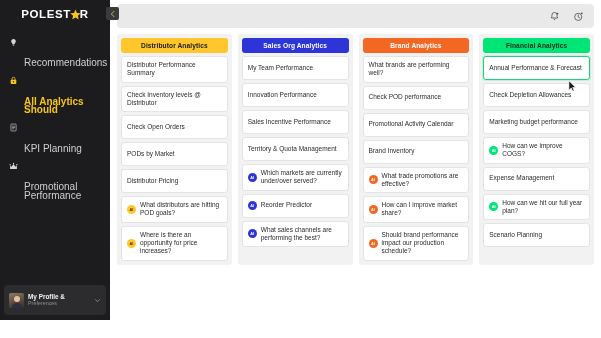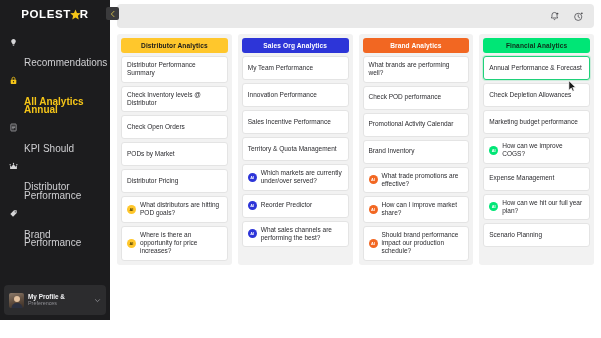--- a/index.html
+++ b/index.html
@@ -297,55 +297,46 @@
       </div>
 
       <div class="nav-item active">
         <span class="nav-icon">
           <svg viewBox="0 0 24 24" width="9" height="9">
               <rect x="4.5" y="10" width="15" height="11" rx="2" fill="#f5c518"></rect>
               <path d="M8 10V7.4a4 4 0 0 1 8 0V10" fill="none" stroke="#f5c518" stroke-width="2.2" stroke-linecap="round"></path>
               <circle cx="12" cy="15.3" r="1.7" fill="#1c1c1e"></circle>
             </svg>
         </span>
-        <span class="nav-label">All Analytics Annual</span>
+        <span class="nav-label">All Analytics Should</span>
       </div>
 
       <div class="nav-item">
         <span class="nav-icon">
           <svg viewBox="0 0 24 24" width="9" height="9">
               <rect x="5" y="2.8" width="14" height="18.4" rx="1.6" fill="none" stroke="#b8b8bc" stroke-width="2"></rect>
               <path d="M8.6 8.5h6.8M8.6 12h6.8M8.6 15.5h4.4" stroke="#b8b8bc" stroke-width="1.8" stroke-linecap="round"></path>
             </svg>
         </span>
-        <span class="nav-label">KPI Should</span>
+        <span class="nav-label">KPI Planning</span>
       </div>
 
       <div class="nav-item">
         <span class="nav-icon">
           <svg viewBox="0 0 24 24" width="9" height="9">
               <path d="M3 8.5l3.6 4L12 5.5l5.4 7 3.6-4v10H3z" fill="#d6d6d8"></path>
               <circle cx="3" cy="7" r="1.7" fill="#d6d6d8"></circle>
               <circle cx="21" cy="7" r="1.7" fill="#d6d6d8"></circle>
               <circle cx="12" cy="4" r="1.7" fill="#d6d6d8"></circle>
             </svg>
         </span>
-        <span class="nav-label">Distributor Performance</span>
-      </div>
-
-
-      <div class="nav-item">
-        <span class="nav-icon">
-          <svg viewBox="0 0 24 24" width="9" height="9">
-              <path d="M20.5 3.5h-7.2L3.5 13.3l7.2 7.2 9.8-9.8z" fill="#d6d6d8"></path>
-              <circle cx="16.6" cy="7.4" r="1.6" fill="#1c1c1e"></circle>
-            </svg>
-        </span>
-        <span class="nav-label">Brand Performance</span>
-      </div>
+        <span class="nav-label">Promotional Performance</span>
+      </div>
+
+
 
 
     </div>
 
     <div class="profile">
       <div class="avatar"></div>
       <div class="profile-text">
         <div class="profile-name">My Profile &amp;</div>
         <div class="profile-sub">Preferences</div>
       </div>

